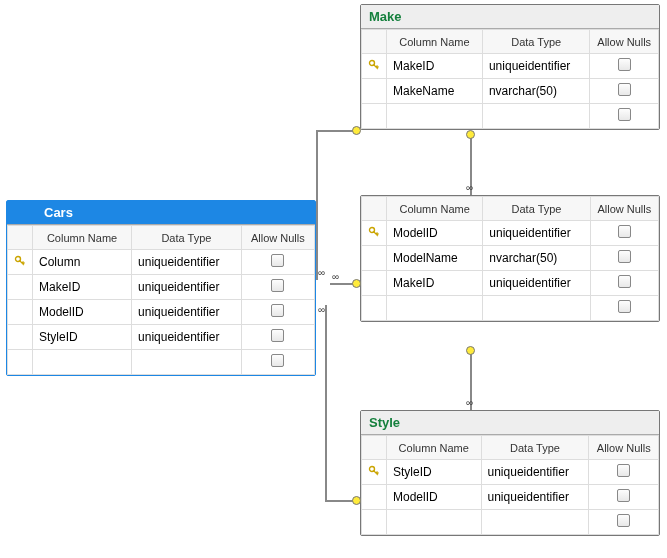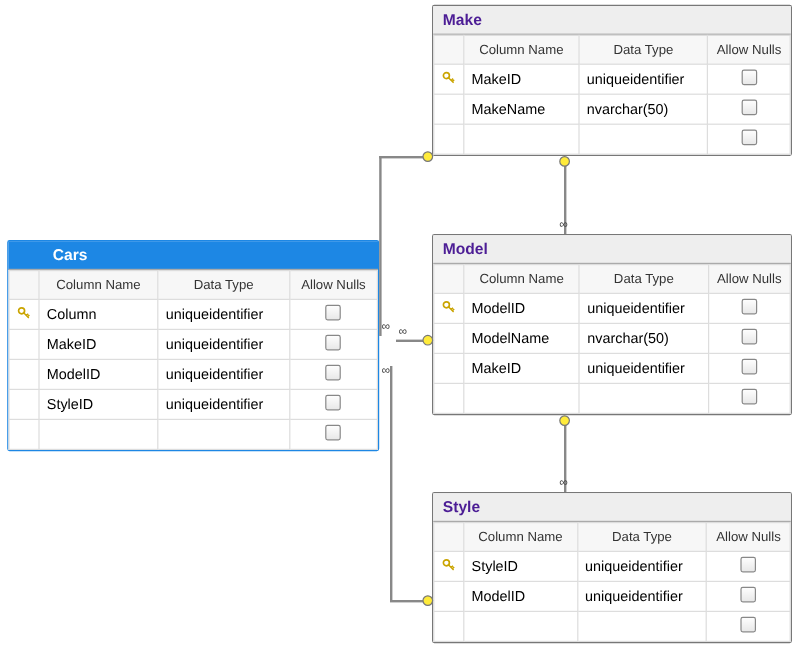--- a/index.html
+++ b/index.html
@@ -16,21 +16,21 @@
     position: absolute;
     background: #fff;
     border: 1px solid #777;
     border-radius: 2px;
   }
   .table-box.selected {
     border: 1px solid #1d87e4;
   }
   .table-title {
     background: #eee;
-    color: #4c1d95;
+    color: #15803d;
     font-weight: bold;
     padding: 4px 8px;
     border-bottom: 1px solid #aaa;
     font-size: 13px;
   }
   .table-box.selected .table-title {
     background: #1d87e4;
     color: #fff;
     padding-left: 37px;
   }
@@ -124,21 +124,20 @@
       <td class="keycol"></td>
       <td></td>
       <td></td>
       <td class="allownulls"><span class="checkbox"></span></td>
     </tr>
   </tbody>
     </table>
 </div>
 
 <div class="table-box" style="left:360px; top:195px; width:300px;">
-  <div class="table-title">Model</div>
   <table class="grid">
     <tbody>
         <tr>
       <th class="keycol"></th>
       <th class="colname">Column Name</th>
       <th class="datatype">Data Type</th>
       <th class="allownulls">Allow Nulls</th>
     </tr>
     <tr>
       <td class="keycol"><span class="key-icon"><svg viewBox="0 0 12 12">

